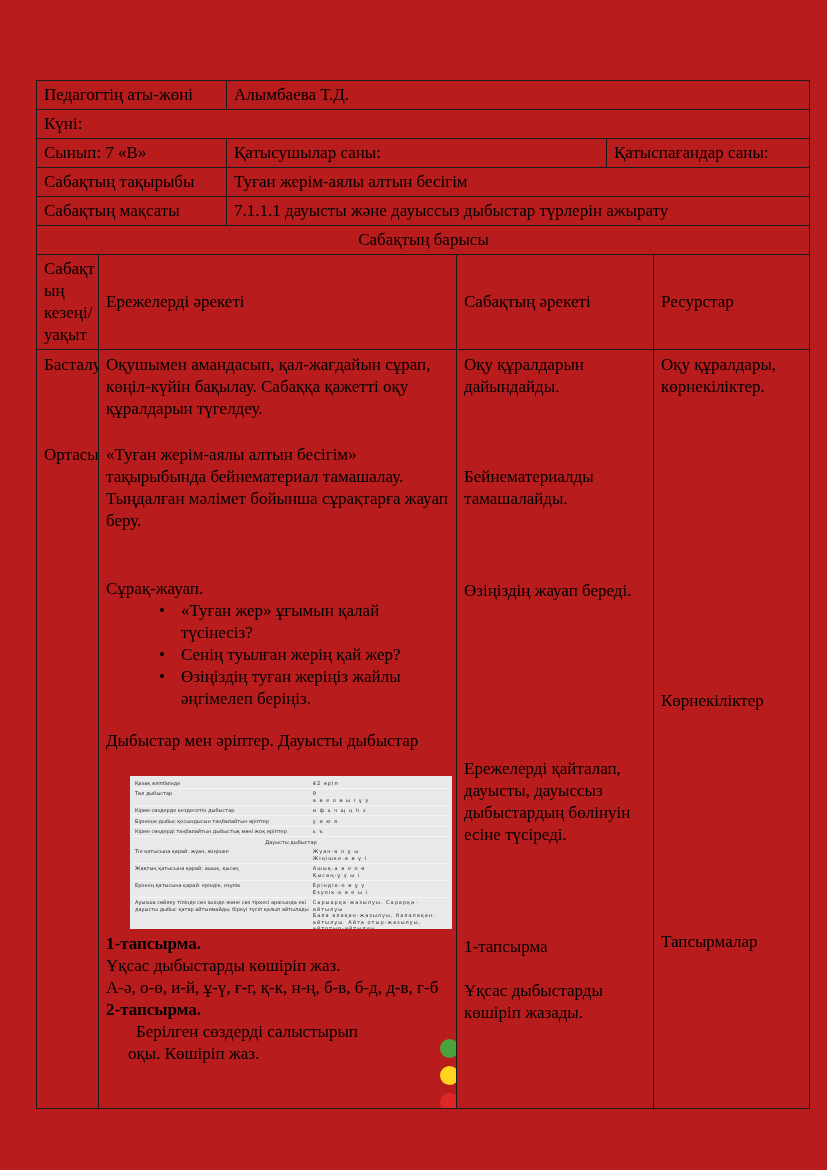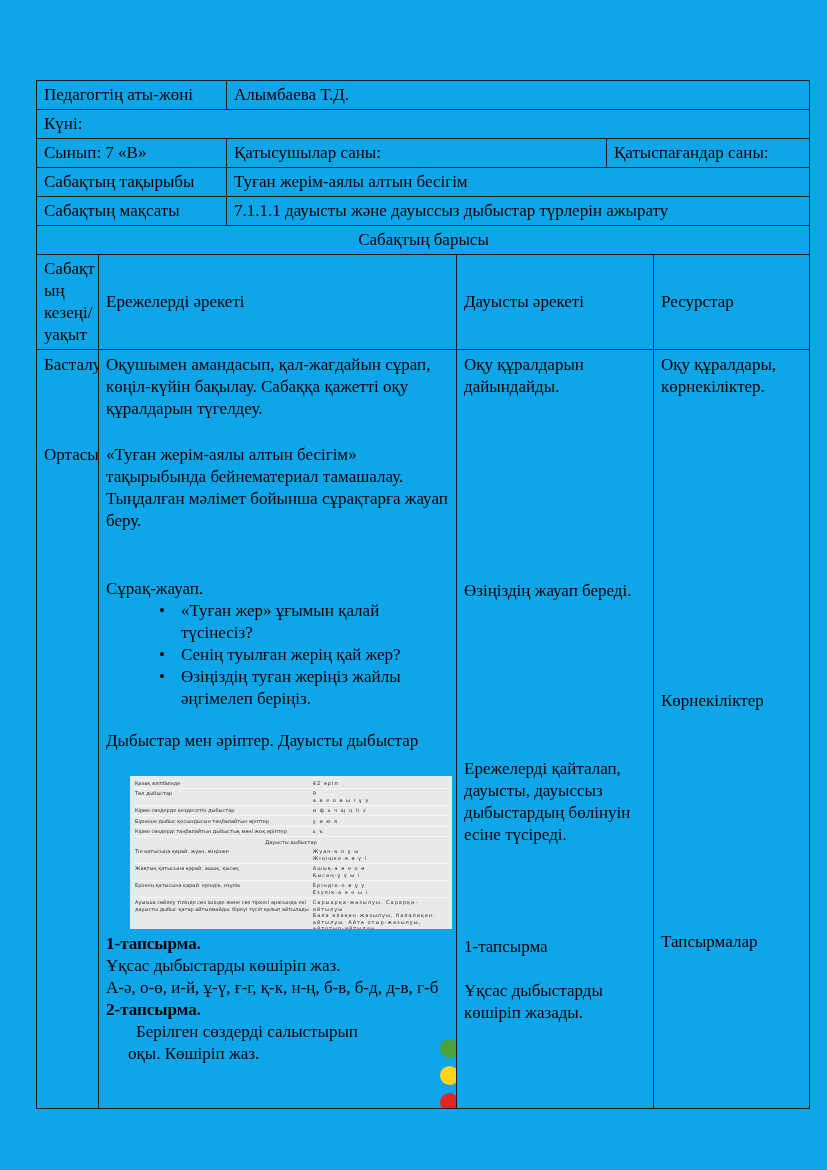--- a/index.html
+++ b/index.html
@@ -1,18 +1,18 @@
 <!DOCTYPE html>
 <html><head>
 <meta charset="utf-8">
 <style>
   * { margin:0; padding:0; box-sizing:border-box; }
   html,body { background:#fff; }
   .page {
-    position:relative; width:827px; height:1170px; background:#0ea5e9;
+    position:relative; width:827px; height:1170px; background:#b91c1c;
     font-family:"Liberation Serif", serif; color:#000; overflow:hidden;
   }
   .doc {
     position:absolute; left:36px; top:80px; width:774px;
     border:1px solid #1a1a1a; font-size:17px; line-height:22px;
   }
   .row { display:grid; border-bottom:1px solid #1a1a1a; }
   .row:last-child { border-bottom:none; }
   .cell { padding:3px 6px 3px 7px; min-height:22px; }
   .cell + .cell { border-left:1px solid #1a1a1a; }
@@ -81,21 +81,21 @@
       <div class="cell">7.1.1.1 дауысты және дауыссыз дыбыстар түрлерін ажырату</div>
     </div>
 
     <div class="row r-one r-title">
       <div class="cell">Сабақтың барысы</div>
     </div>
 
     <div class="row r-cols">
       <div class="cell first">Сабақтың кезеңі/уақыт</div>
       <div class="cell">Ережелерді әрекеті</div>
-      <div class="cell">Дауысты әрекеті</div>
+      <div class="cell">Сабақтың әрекеті</div>
       <div class="cell">Ресурстар</div>
     </div>
 
     <div class="row r-body">
 
       <div class="cell">
         <div class="abs" style="top:4px;">Басталуы</div>
         <div class="abs" style="top:94px;">Ортасы</div>
       </div>
 
@@ -170,20 +170,21 @@
           <div class="ind2">оқы. Көшіріп жаз.</div>
         </div>
 
         <div class="dot g" style="background: rgb(74, 162, 60);"></div>
         <div class="dot y" style="background: rgb(255, 212, 30);"></div>
         <div class="dot r" style="background: rgb(222, 38, 38);"></div>
       </div>
 
       <div class="cell">
         <div class="abs" style="top:4px;">Оқу құралдарын дайындайды.</div>
+        <div class="abs" style="top:116px;">Бейнематериалды тамашалайды.</div>
         <div class="abs" style="top:230px;">Өзіңіздің жауап береді.</div>
         <div class="abs" style="top:408px;">Ережелерді қайталап, дауысты, дауыссыз дыбыстардың бөлінуін есіне түсіреді.</div>
         <div class="abs" style="top:586px;">1-тапсырма</div>
         <div class="abs" style="top:630px;">Ұқсас дыбыстарды көшіріп жазады.</div>
       </div>
 
       <div class="cell">
         <div class="abs" style="top:4px;">Оқу құралдары, көрнекіліктер.</div>
         <div class="abs" style="top:340px;">Көрнекіліктер</div>
         <div class="abs" style="top:541px;margin-top:40px;">Тапсырмалар</div>

